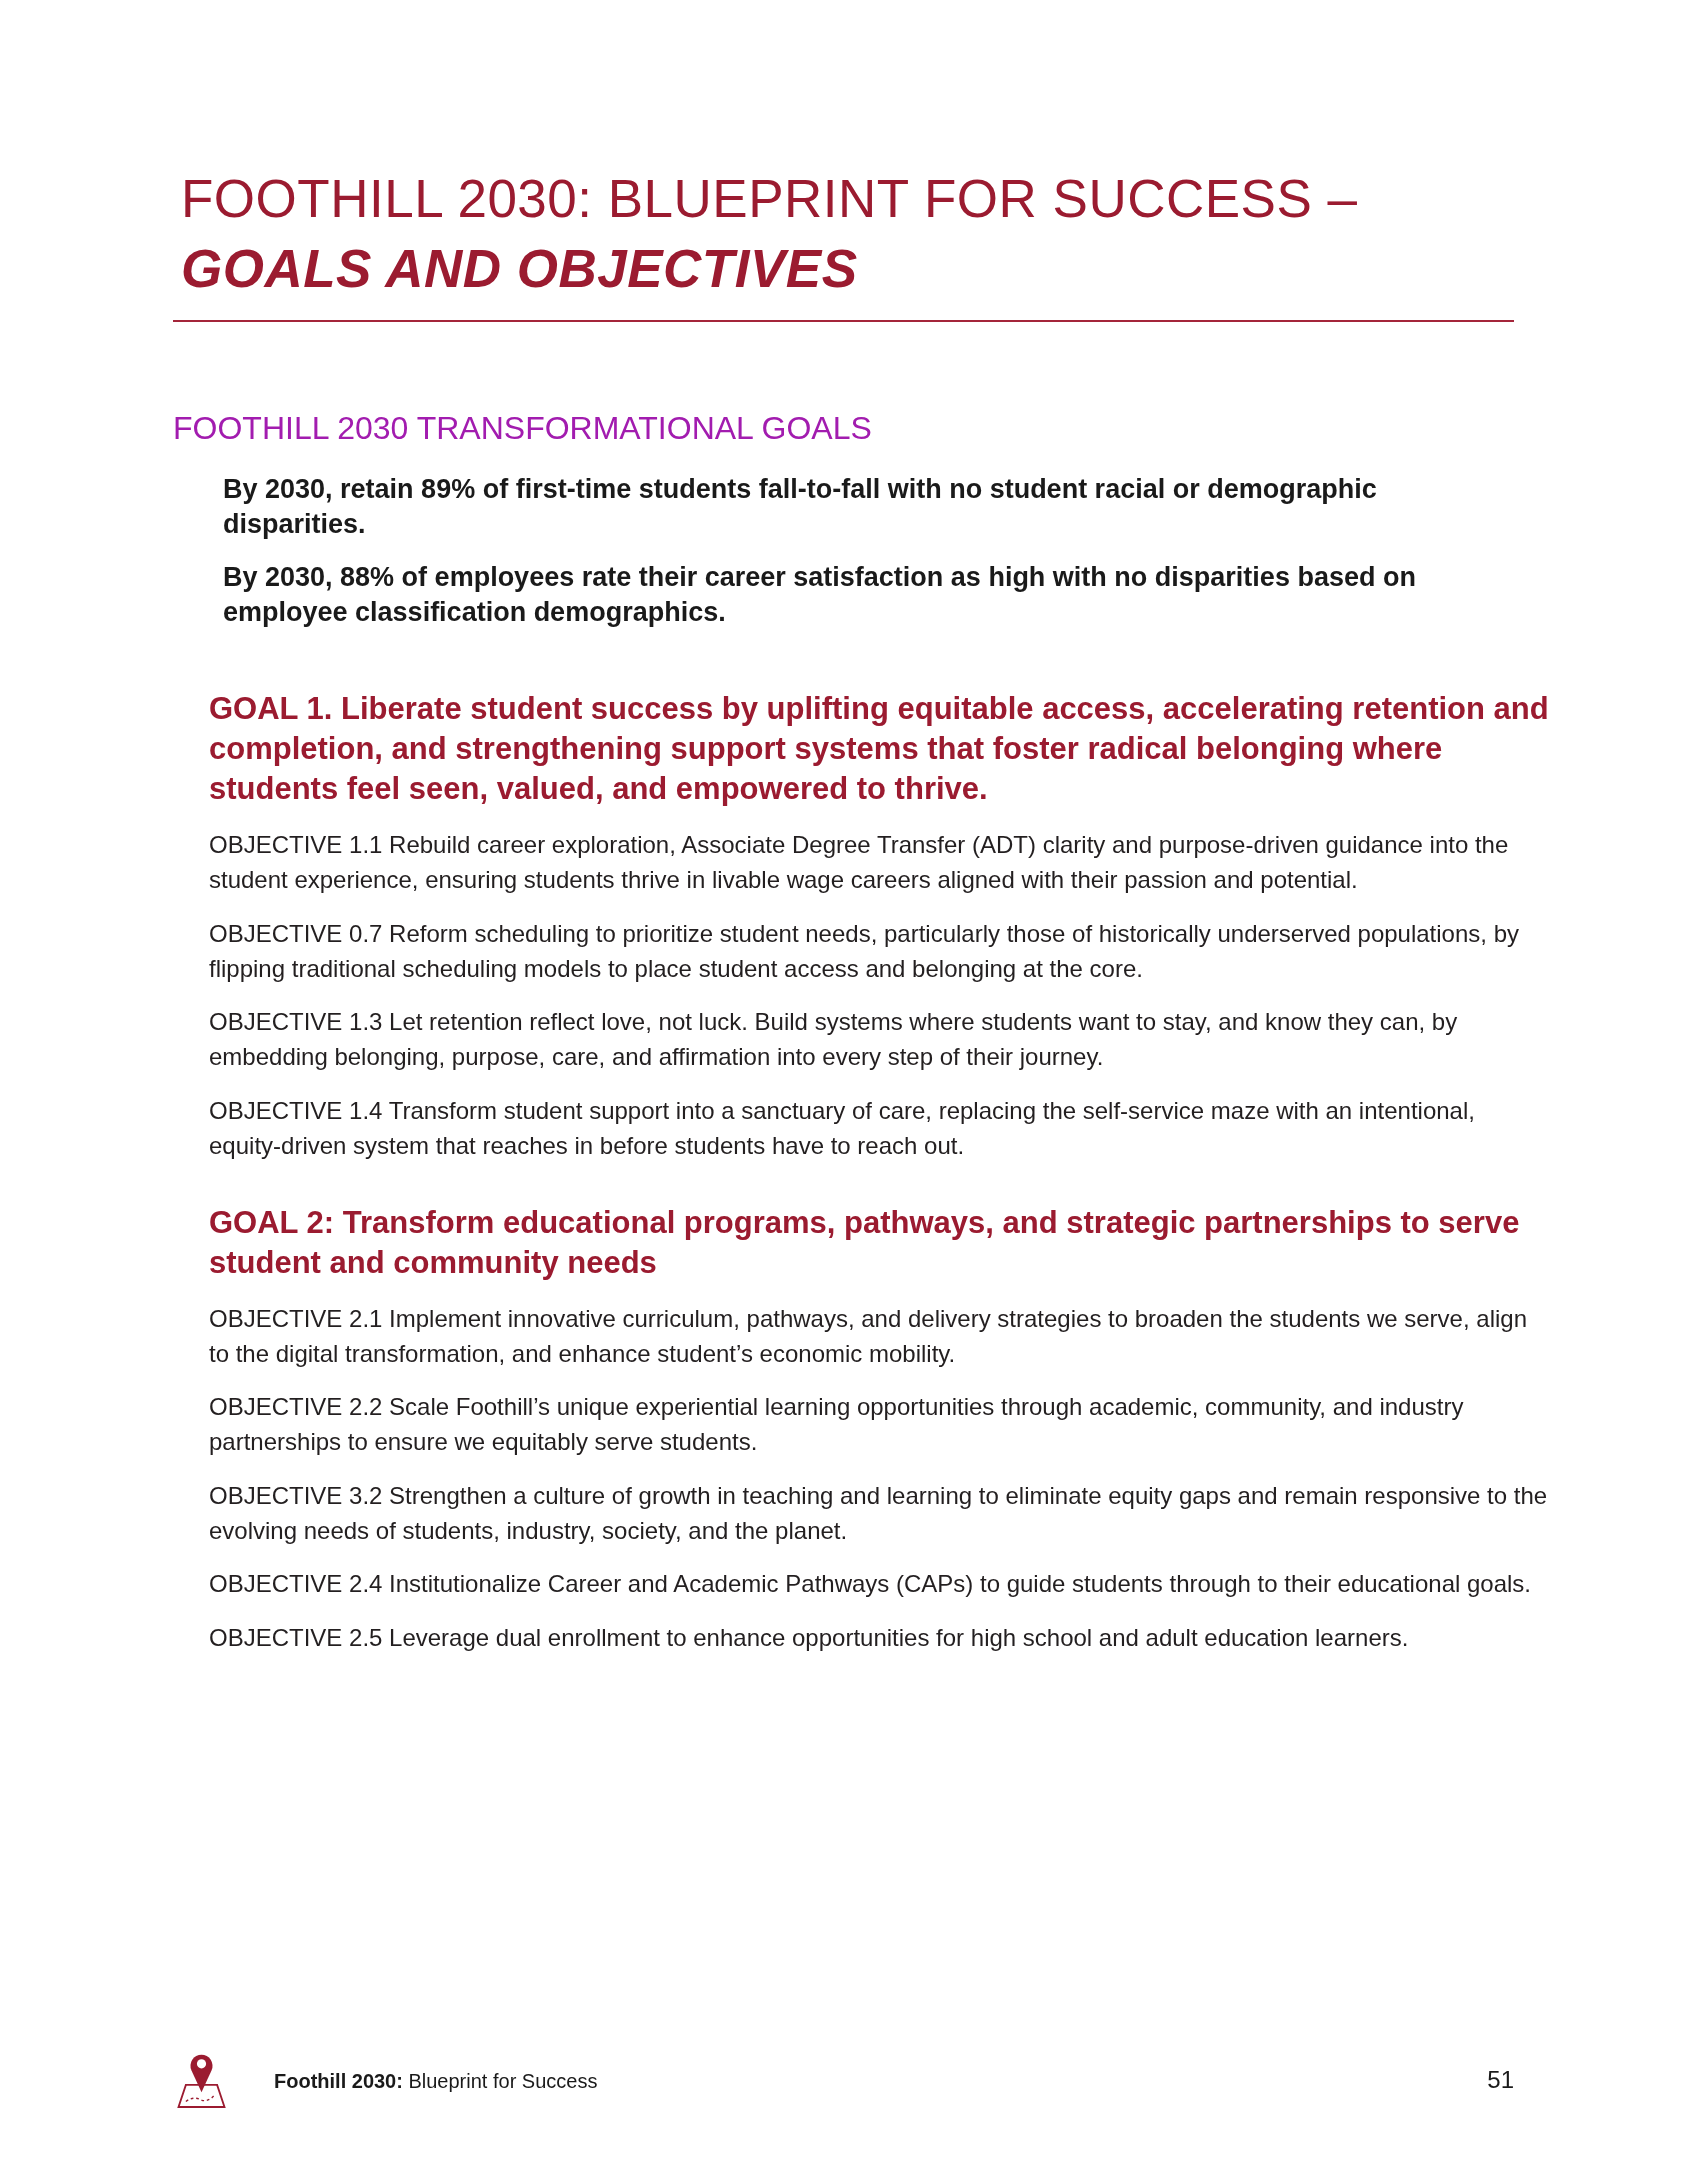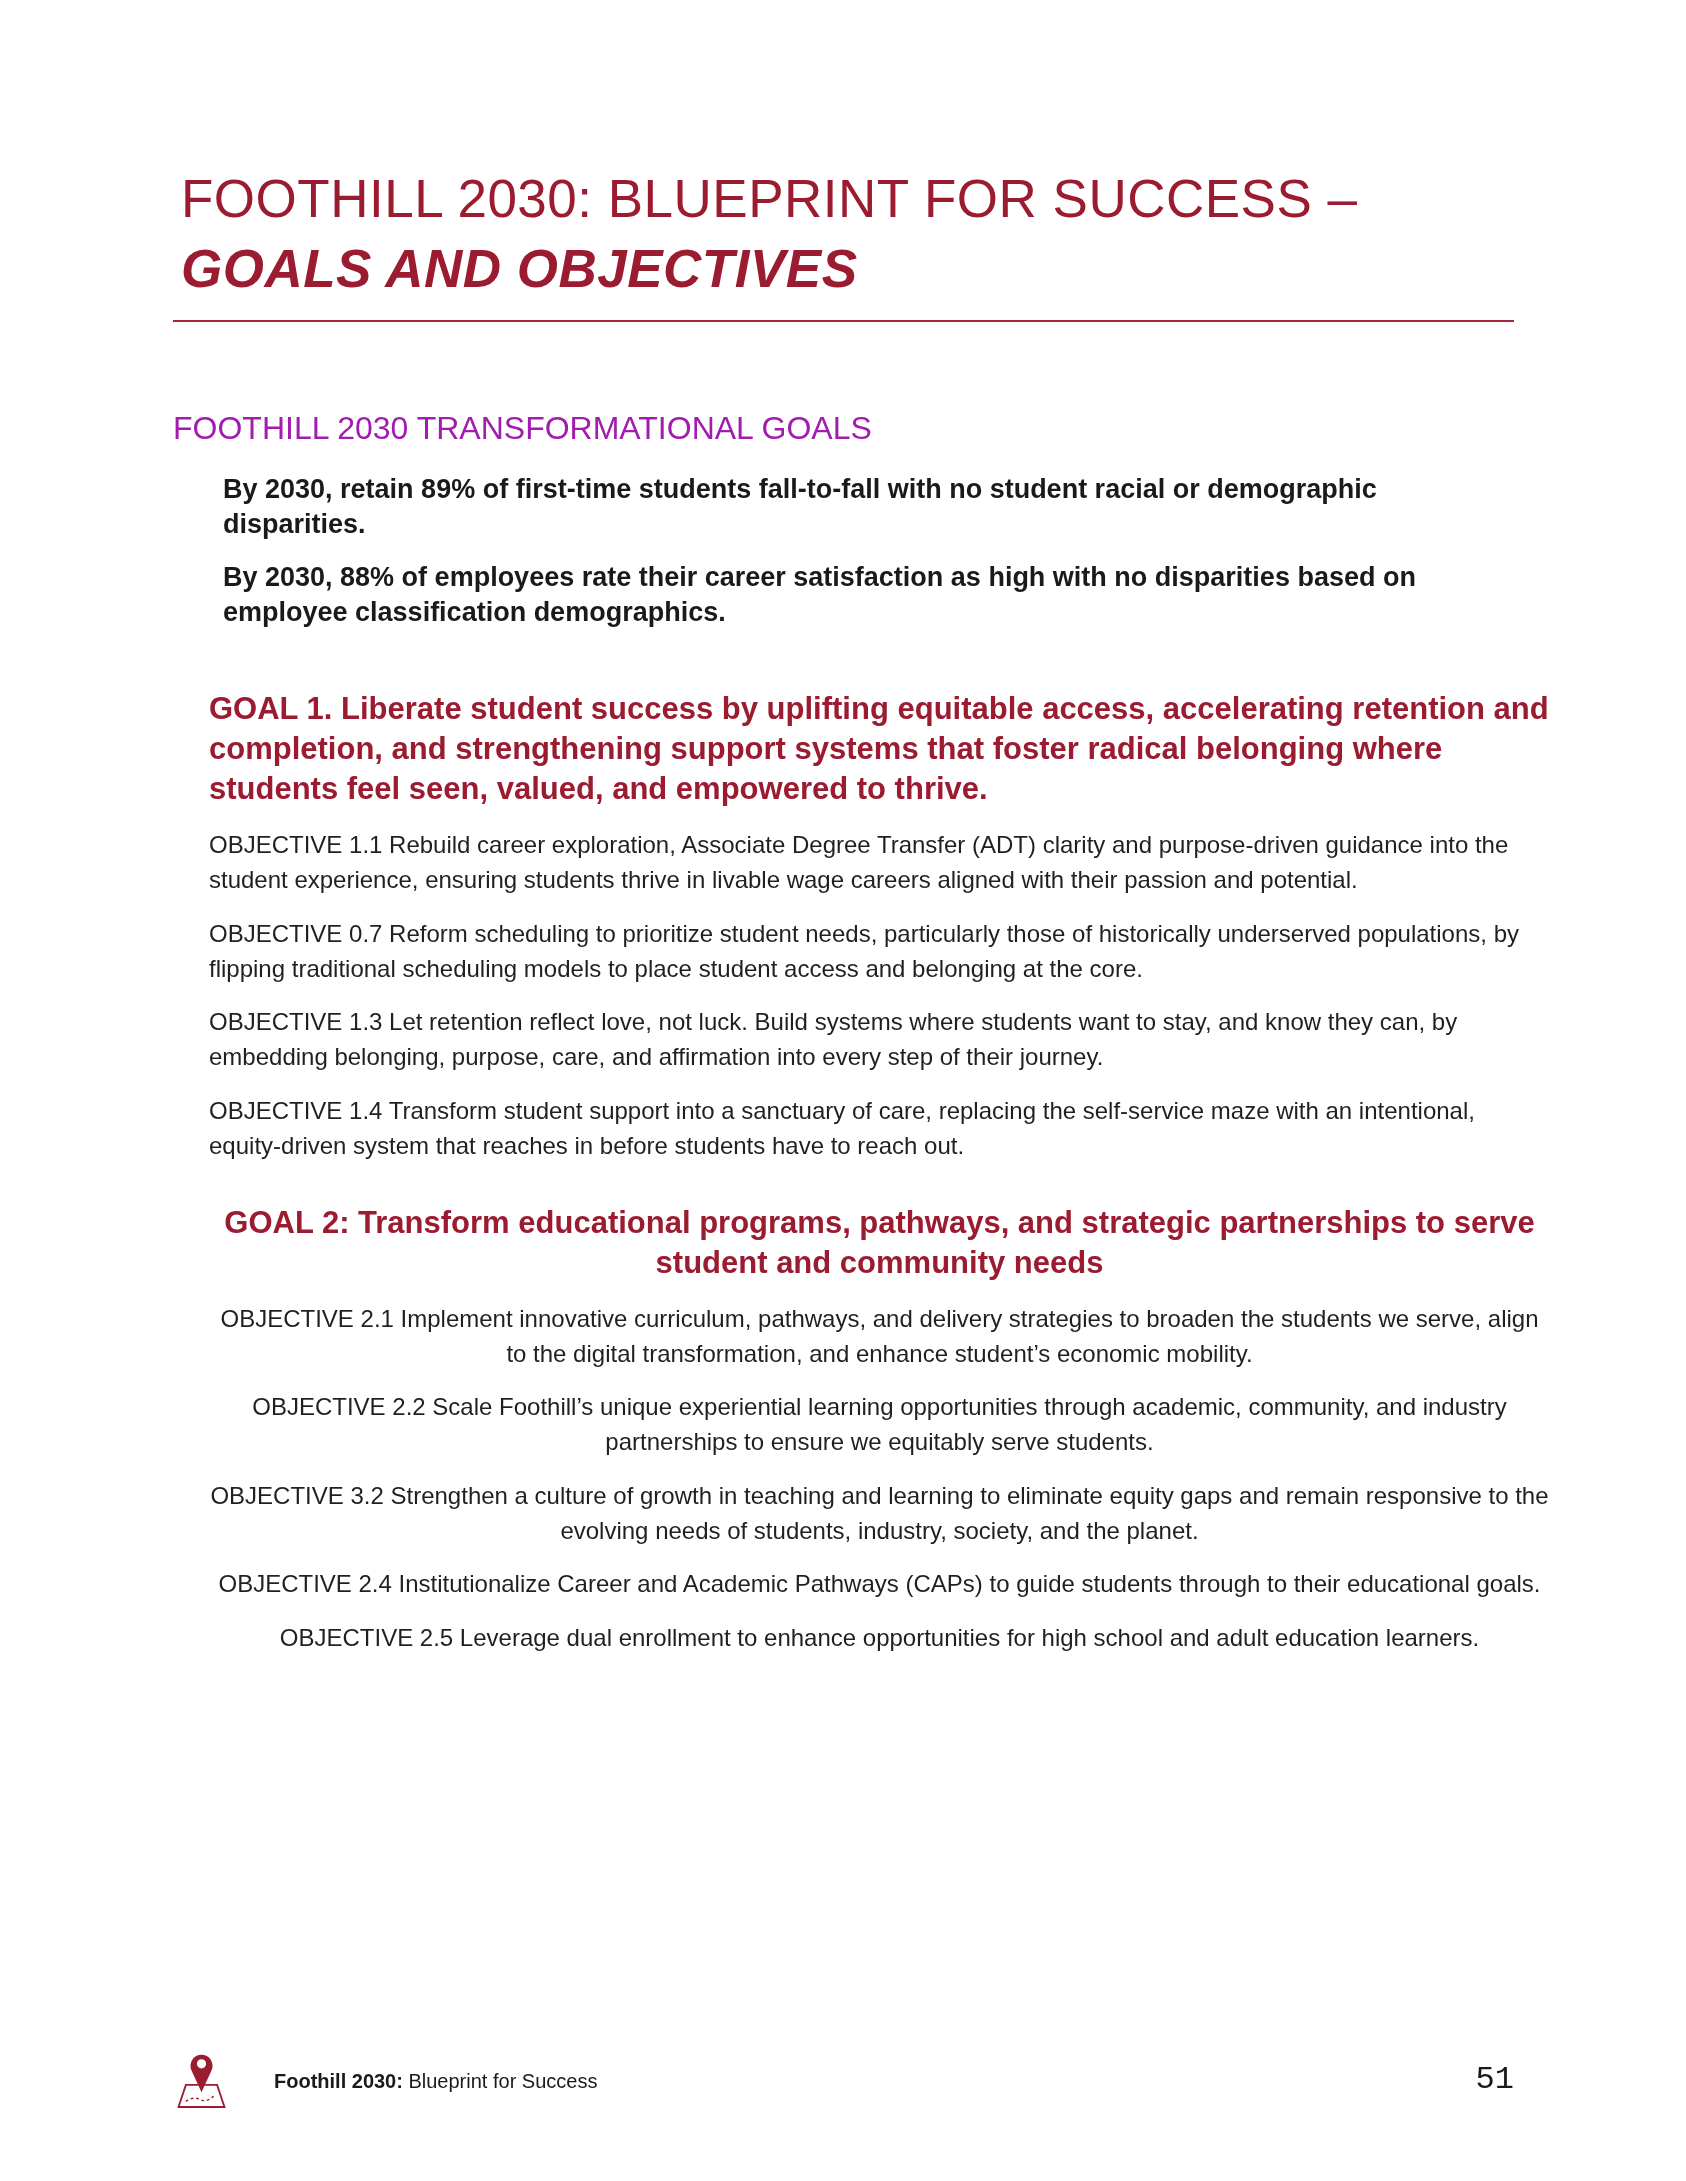--- a/index.html
+++ b/index.html
@@ -11,26 +11,26 @@
       letter-spacing: 0.5px; }
     .title .line2 { display: block; font-style: italic; font-weight: 700; }
     .rule { position: absolute; top: 320px; left: 0; width: 1341px; height: 1.8px; background: #a4253a; }
     .section-head { position: absolute; top: 408px; left: 0; margin: 0; color: #a21caf;
       font-weight: 400; font-size: 32px; line-height: 40px; }
     .tgoals { position: absolute; top: 472px; left: 50px; width: 1276px; }
     .tgoal { margin: 0 0 18.4px 0; font-weight: 700; font-size: 27px; line-height: 35px; color: #1a1a1a; }
     .content { position: absolute; top: 689px; left: 12px; width: 1341px; margin-left: 24px; }
     .goal-head { margin: 0 0 18.4px 0; color: #9b1b30; font-weight: 700; font-size: 31px; line-height: 40px; }
     .obj { margin: 0 0 18.4px 0; font-size: 24px; line-height: 35px; color: #231f20; }
-    .goal2 { margin-top: 40px; text-align: center; }
+    .goal2 { margin-top: 40px; }
     .footer { position: absolute; top: 2048px; left: 173px; width: 1341px; height: 64px; }
     .footer-icon { position: absolute; left: 0; top: 0; width: 57px; height: 61px; }
     .footer-text { position: absolute; left: 73px; top: 20px; font-size: 20px; line-height: 26px; color: #1a1a1a; }
     .footer-text b { font-weight: 700; margin-left: 28px; }
-    .page-num { position: absolute; right: 0; top: 18.4px; font-size: 32px; line-height: 27.5px; color: #1a1a1a; font-family: Liberation Mono, monospace; }
+    .page-num { position: absolute; right: 0; top: 18.4px; font-size: 24px; line-height: 27.5px; color: #1a1a1a; }
   </style>
 </head>
 <body>
 
 <div class="page">
   <h1 class="title">
     <span>FOOTHILL 2030: BLUEPRINT FOR SUCCESS –</span>
     <span class="line2">GOALS AND OBJECTIVES</span>
   </h1>
   <div class="rule"></div>

